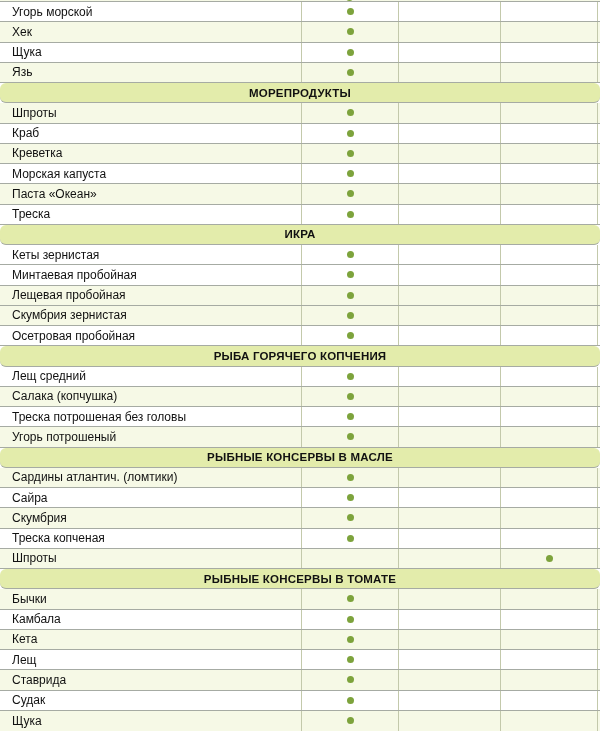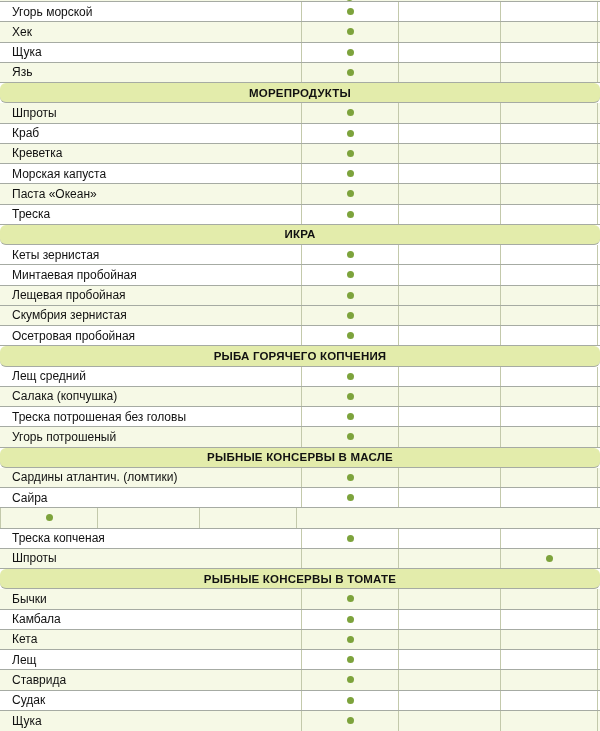--- a/index.html
+++ b/index.html
@@ -283,20 +283,21 @@
       <div class="row white">
         <div class="cell cell-name">Сайра</div>
         <div class="cell cell-mark">
           <span class="dot"></span>
         </div>
         <div class="cell cell-a"></div>
         <div class="cell cell-b"></div>
         <div class="cell cell-fill"></div>
       </div>
       <div class="row tint">
+        <div class="cell cell-name">Скумбрия</div>
         <div class="cell cell-mark">
           <span class="dot"></span>
         </div>
         <div class="cell cell-a"></div>
         <div class="cell cell-b"></div>
         <div class="cell cell-fill"></div>
       </div>
       <div class="row white">
         <div class="cell cell-name">Треска копченая</div>
         <div class="cell cell-mark">

